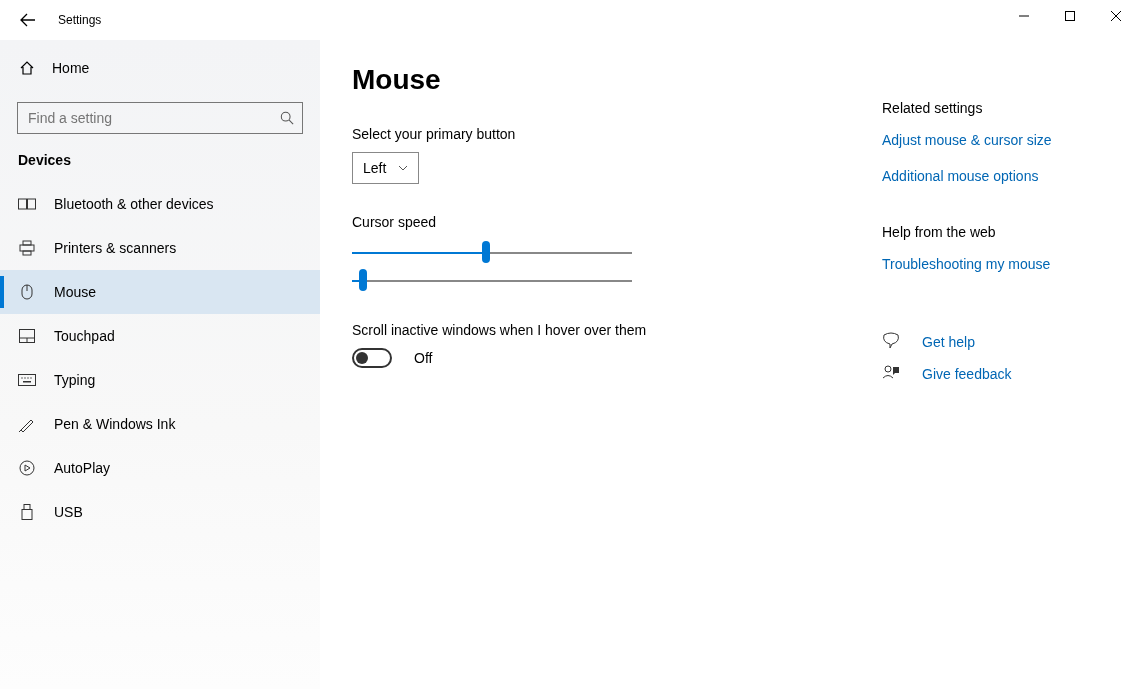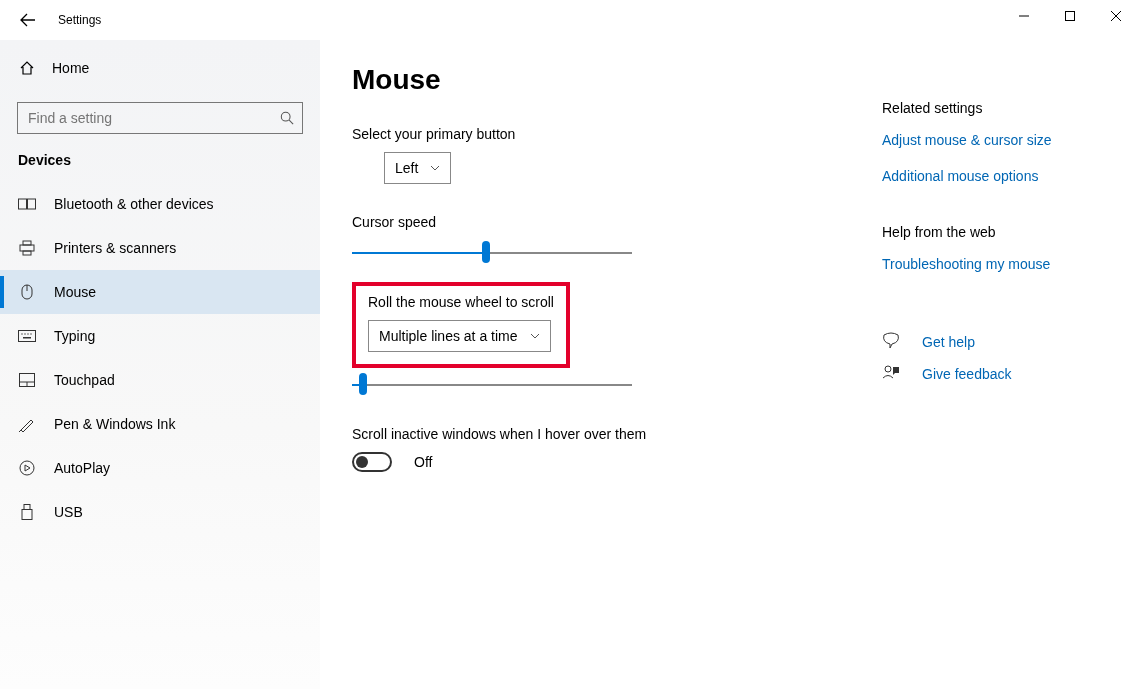--- a/index.html
+++ b/index.html
@@ -111,21 +111,21 @@
   .label:first-of-type { margin-top: 0; }
   .dropdown {
     border: 1px solid #888;
     height: 32px;
     display: inline-flex;
     align-items: center;
     padding: 0 10px;
     gap: 12px;
     background: #fff;
   }
-  .dropdown.small { min-width: 58px; margin-left: 32px; }
+  .dropdown.small { min-width: 58px; }
   .dropdown.wide { min-width: 170px; }
   .highlight-box {
     border: 4px solid #e3002b;
     padding: 8px 12px 12px 12px;
     display: inline-block;
     margin-top: 18px;
   }
   .highlight-box .label { margin-top: 0; margin-bottom: 10px; }
   .slider-track {
     position: relative;
@@ -260,44 +260,44 @@
         <svg width="14" height="16" viewBox="0 0 14 16">
             <rect x="2" y="1" width="10" height="14" rx="5" stroke="#333" fill="none"></rect>
             <path d="M7 1 V7" stroke="#333"></path>
           </svg>
       </span>
       <span>Mouse</span>
     </div>
 
     <div class="nav-item">
       <span class="nav-icon">
+        <svg width="16" height="14" viewBox="0 0 16 14">
+            <rect x="0.5" y="0.5" width="15" height="13" stroke="#333" fill="none"></rect>
+            <path d="M0.5 9 H15.5 M8 9 V13.5" stroke="#333"></path>
+          </svg>
+      </span>
+      <span>Touchpad</span>
+    </div>
+
+    <div class="nav-item">
+      <span class="nav-icon">
         <svg width="18" height="12" viewBox="0 0 18 12">
             <rect x="0.5" y="0.5" width="17" height="11" stroke="#333" fill="none"></rect>
             <circle cx="4" cy="4" r="0.7" fill="#333"></circle>
             <circle cx="7" cy="4" r="0.7" fill="#333"></circle>
             <circle cx="10" cy="4" r="0.7" fill="#333"></circle>
             <circle cx="13" cy="4" r="0.7" fill="#333"></circle>
             <rect x="5" y="7" width="8" height="1.5" fill="#333"></rect>
           </svg>
       </span>
       <span>Typing</span>
     </div>
 
     <div class="nav-item">
       <span class="nav-icon">
-        <svg width="16" height="14" viewBox="0 0 16 14">
-            <rect x="0.5" y="0.5" width="15" height="13" stroke="#333" fill="none"></rect>
-            <path d="M0.5 9 H15.5 M8 9 V13.5" stroke="#333"></path>
-          </svg>
-      </span>
-      <span>Touchpad</span>
-    </div>
-
-    <div class="nav-item">
-      <span class="nav-icon">
         <svg width="16" height="16" viewBox="0 0 16 16">
             <path d="M2 14 L12 4 L14 6 L4 16 Z M2 14 L0 16" stroke="#333" fill="none"></path>
           </svg>
       </span>
       <span>Pen &amp; Windows Ink</span>
     </div>
 
     <div class="nav-item">
       <span class="nav-icon">
         <svg width="16" height="16" viewBox="0 0 16 16">
@@ -331,29 +331,20 @@
           </svg>
       </div>
 
       <div class="label">Cursor speed</div>
       <div class="slider-track">
         <div class="slider-line"></div>
         <div class="slider-fill" style="width:48%"></div>
         <div class="slider-thumb" style="left:48%"></div>
       </div>
 
-      <div class="highlight-box">
-        <div class="label">Roll the mouse wheel to scroll</div>
-        <div class="dropdown wide">
-          <span>Multiple lines at a time</span>
-          <svg width="10" height="6" viewBox="0 0 10 6">
-              <path d="M1 1 L5 5 L9 1" stroke="#555" fill="none"></path>
-            </svg>
-        </div>
-      </div>
 
       <div class="slider-track">
         <div class="slider-line"></div>
         <div class="slider-fill" style="width:4%"></div>
         <div class="slider-thumb" style="left:4%"></div>
       </div>
 
       <div class="label" style="">Scroll inactive windows when I hover over them</div>
       <div class="toggle-row">
         <div class="toggle"></div>

